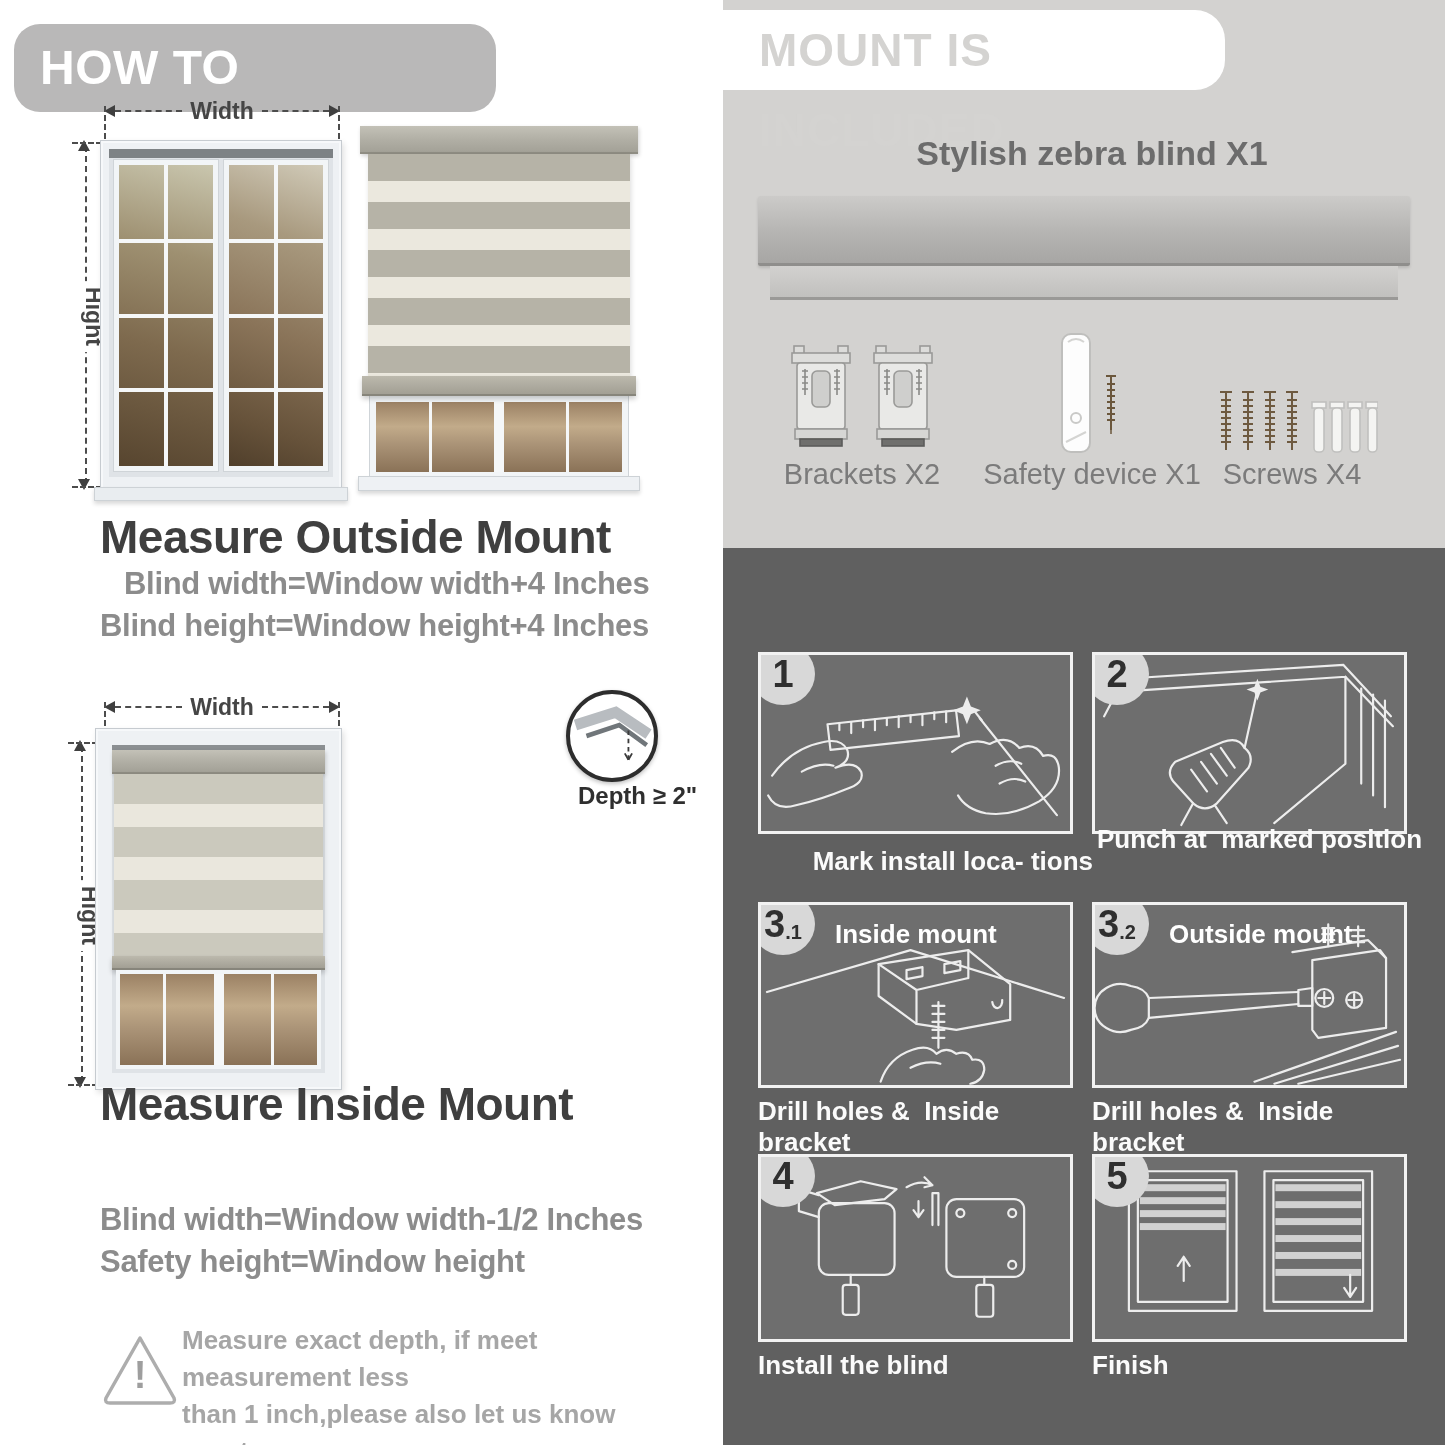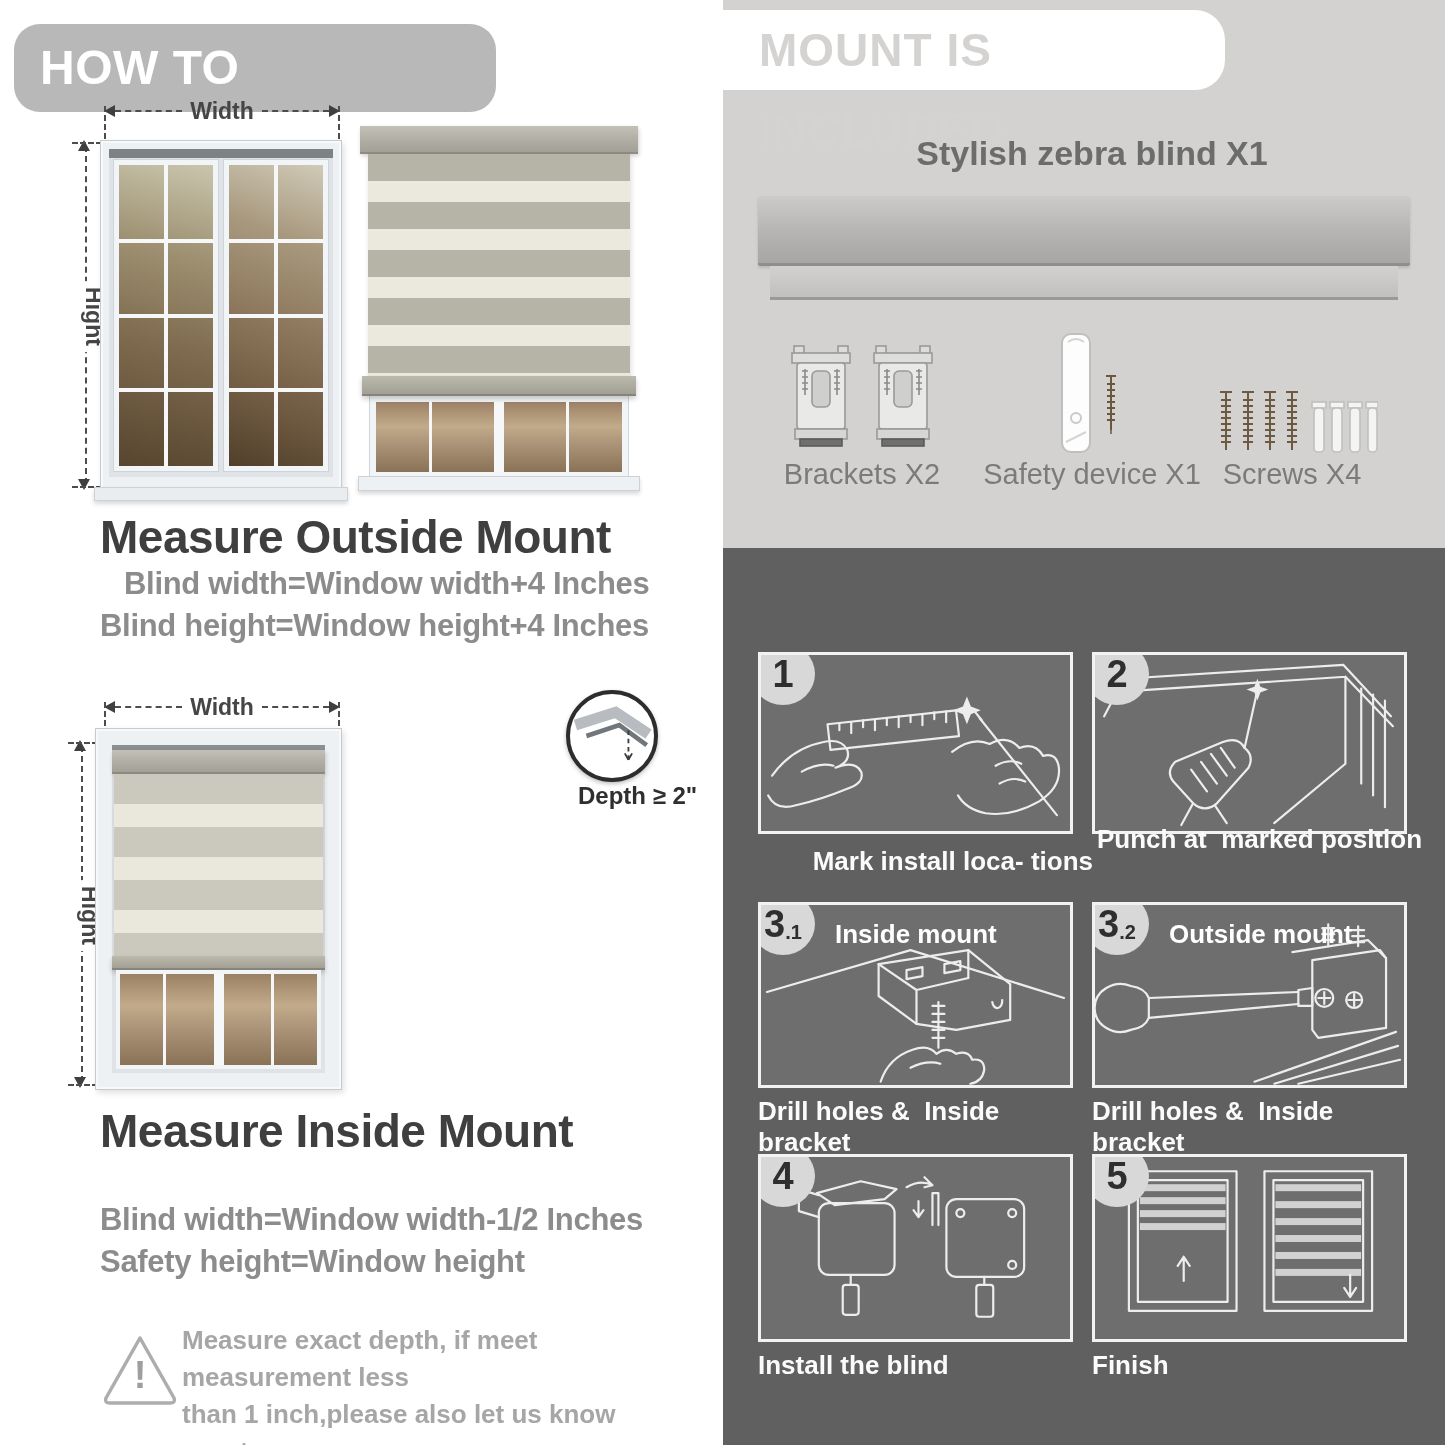--- a/index.html
+++ b/index.html
@@ -187,21 +187,21 @@
   <div class="abs magnifier" style="left:566px;top:690px;">
     <svg class="sketch" viewBox="0 0 92 92">
       <path d="M6,34 L50,20 L86,44" stroke="#b8bcc0" stroke-width="12" fill="none"></path>
       <path d="M18,46 L54,34 L84,56" stroke="#70767a" stroke-width="5" fill="none"></path>
       <path d="M64,40 V72" stroke="#3c3c3c" stroke-width="2" stroke-dasharray="5 4" fill="none"></path>
       <path d="M64,72 l-4,-7 m4,7 l4,-7" stroke="#3c3c3c" stroke-width="2" fill="none"></path>
     </svg>
   </div>
   <div class="abs depth-label" style="left:578px;top:782px;">Depth ≥ 2"</div>
 
-  <div class="abs h-heading" style="left:100px;top:1104px;">Measure Inside Mount</div>
+  <div class="abs h-heading" style="left:100px;top:1077px;">Measure Inside Mount</div>
   <div class="abs h-line" style="left:100px;top:1202px;">Blind width=Window width-1/2 Inches</div>
   <div class="abs h-line" style="left:100px;top:1244px;">Safety height=Window height</div>
 
   <svg class="abs" style="left:98px;top:1330px;" width="84" height="78" viewBox="0 0 84 78">
     <path d="M42,8 L76,68 Q78,73 72,73 L12,73 Q6,73 8,68 Z" fill="none" stroke="#adadad" stroke-width="3.5" stroke-linejoin="round"></path>
     <text x="42" y="58" font-size="38" font-weight="bold" fill="#9e9e9e" text-anchor="middle">!</text>
   </svg>
   <div class="abs warn-text" style="left:182px;top:1322px;width:480px;">
     <div>Measure exact depth, if meet measurement less</div>
     <div>than 1 inch,please also let us know exact</div>

